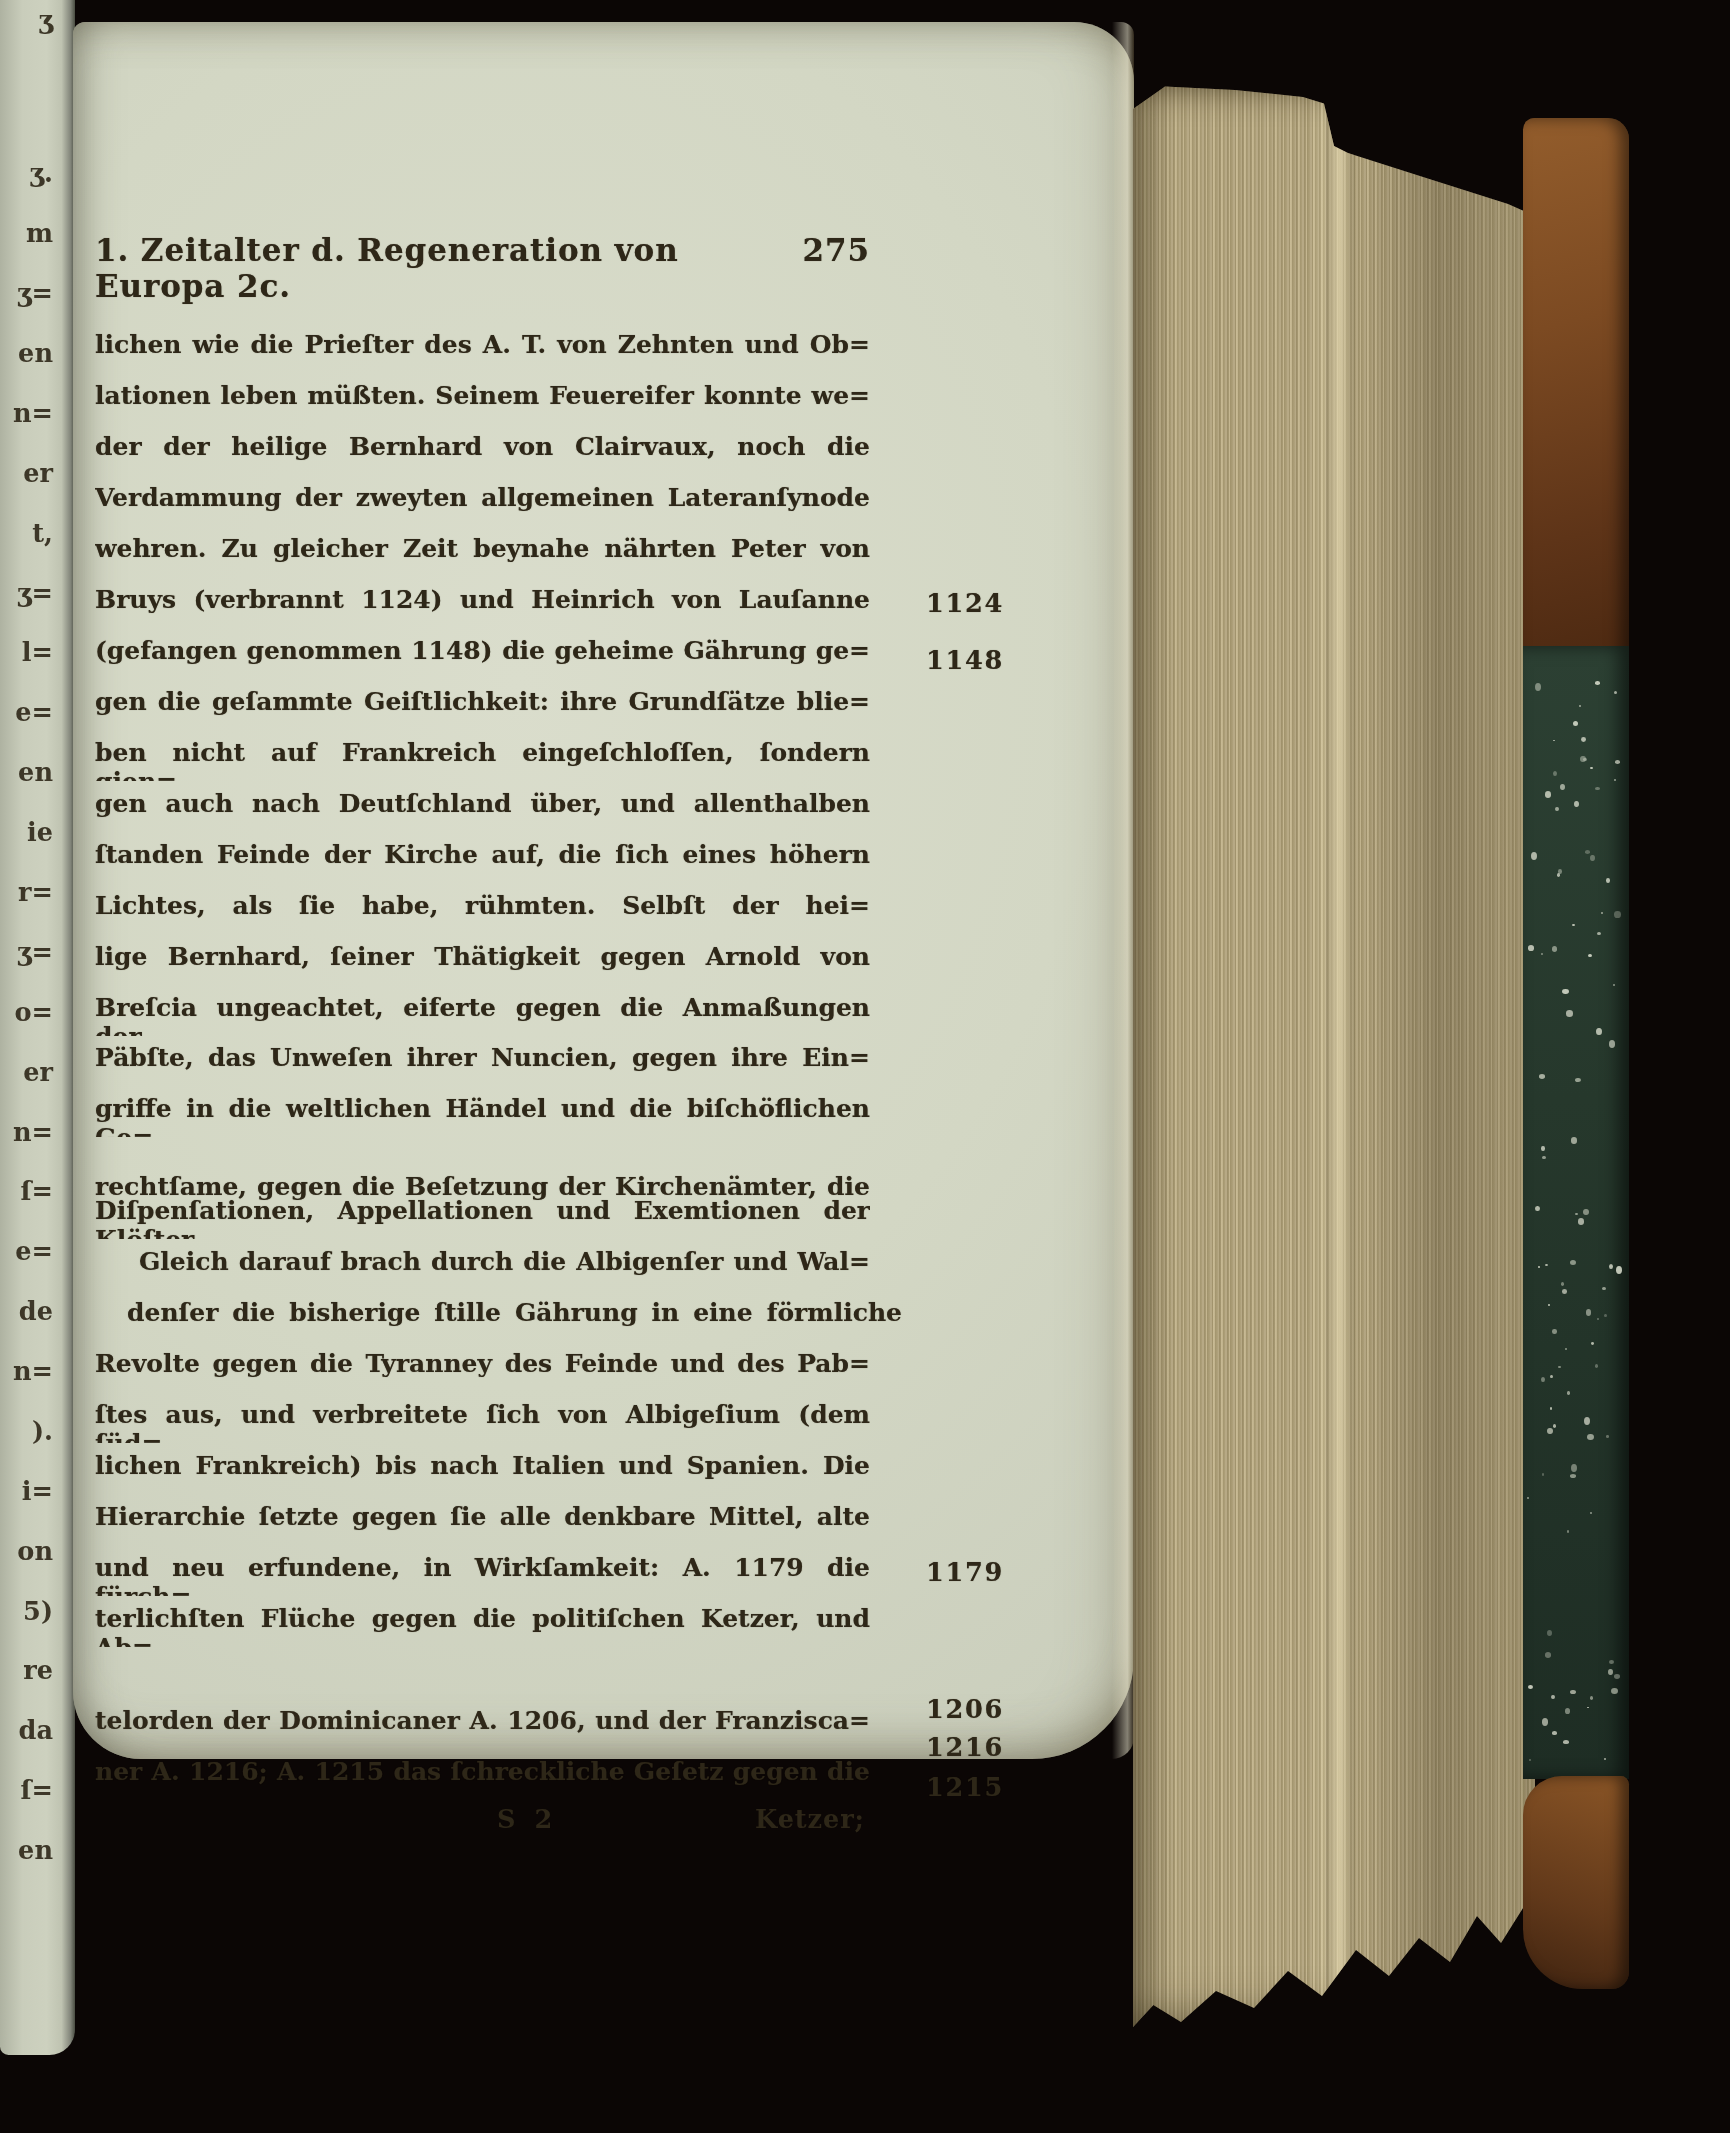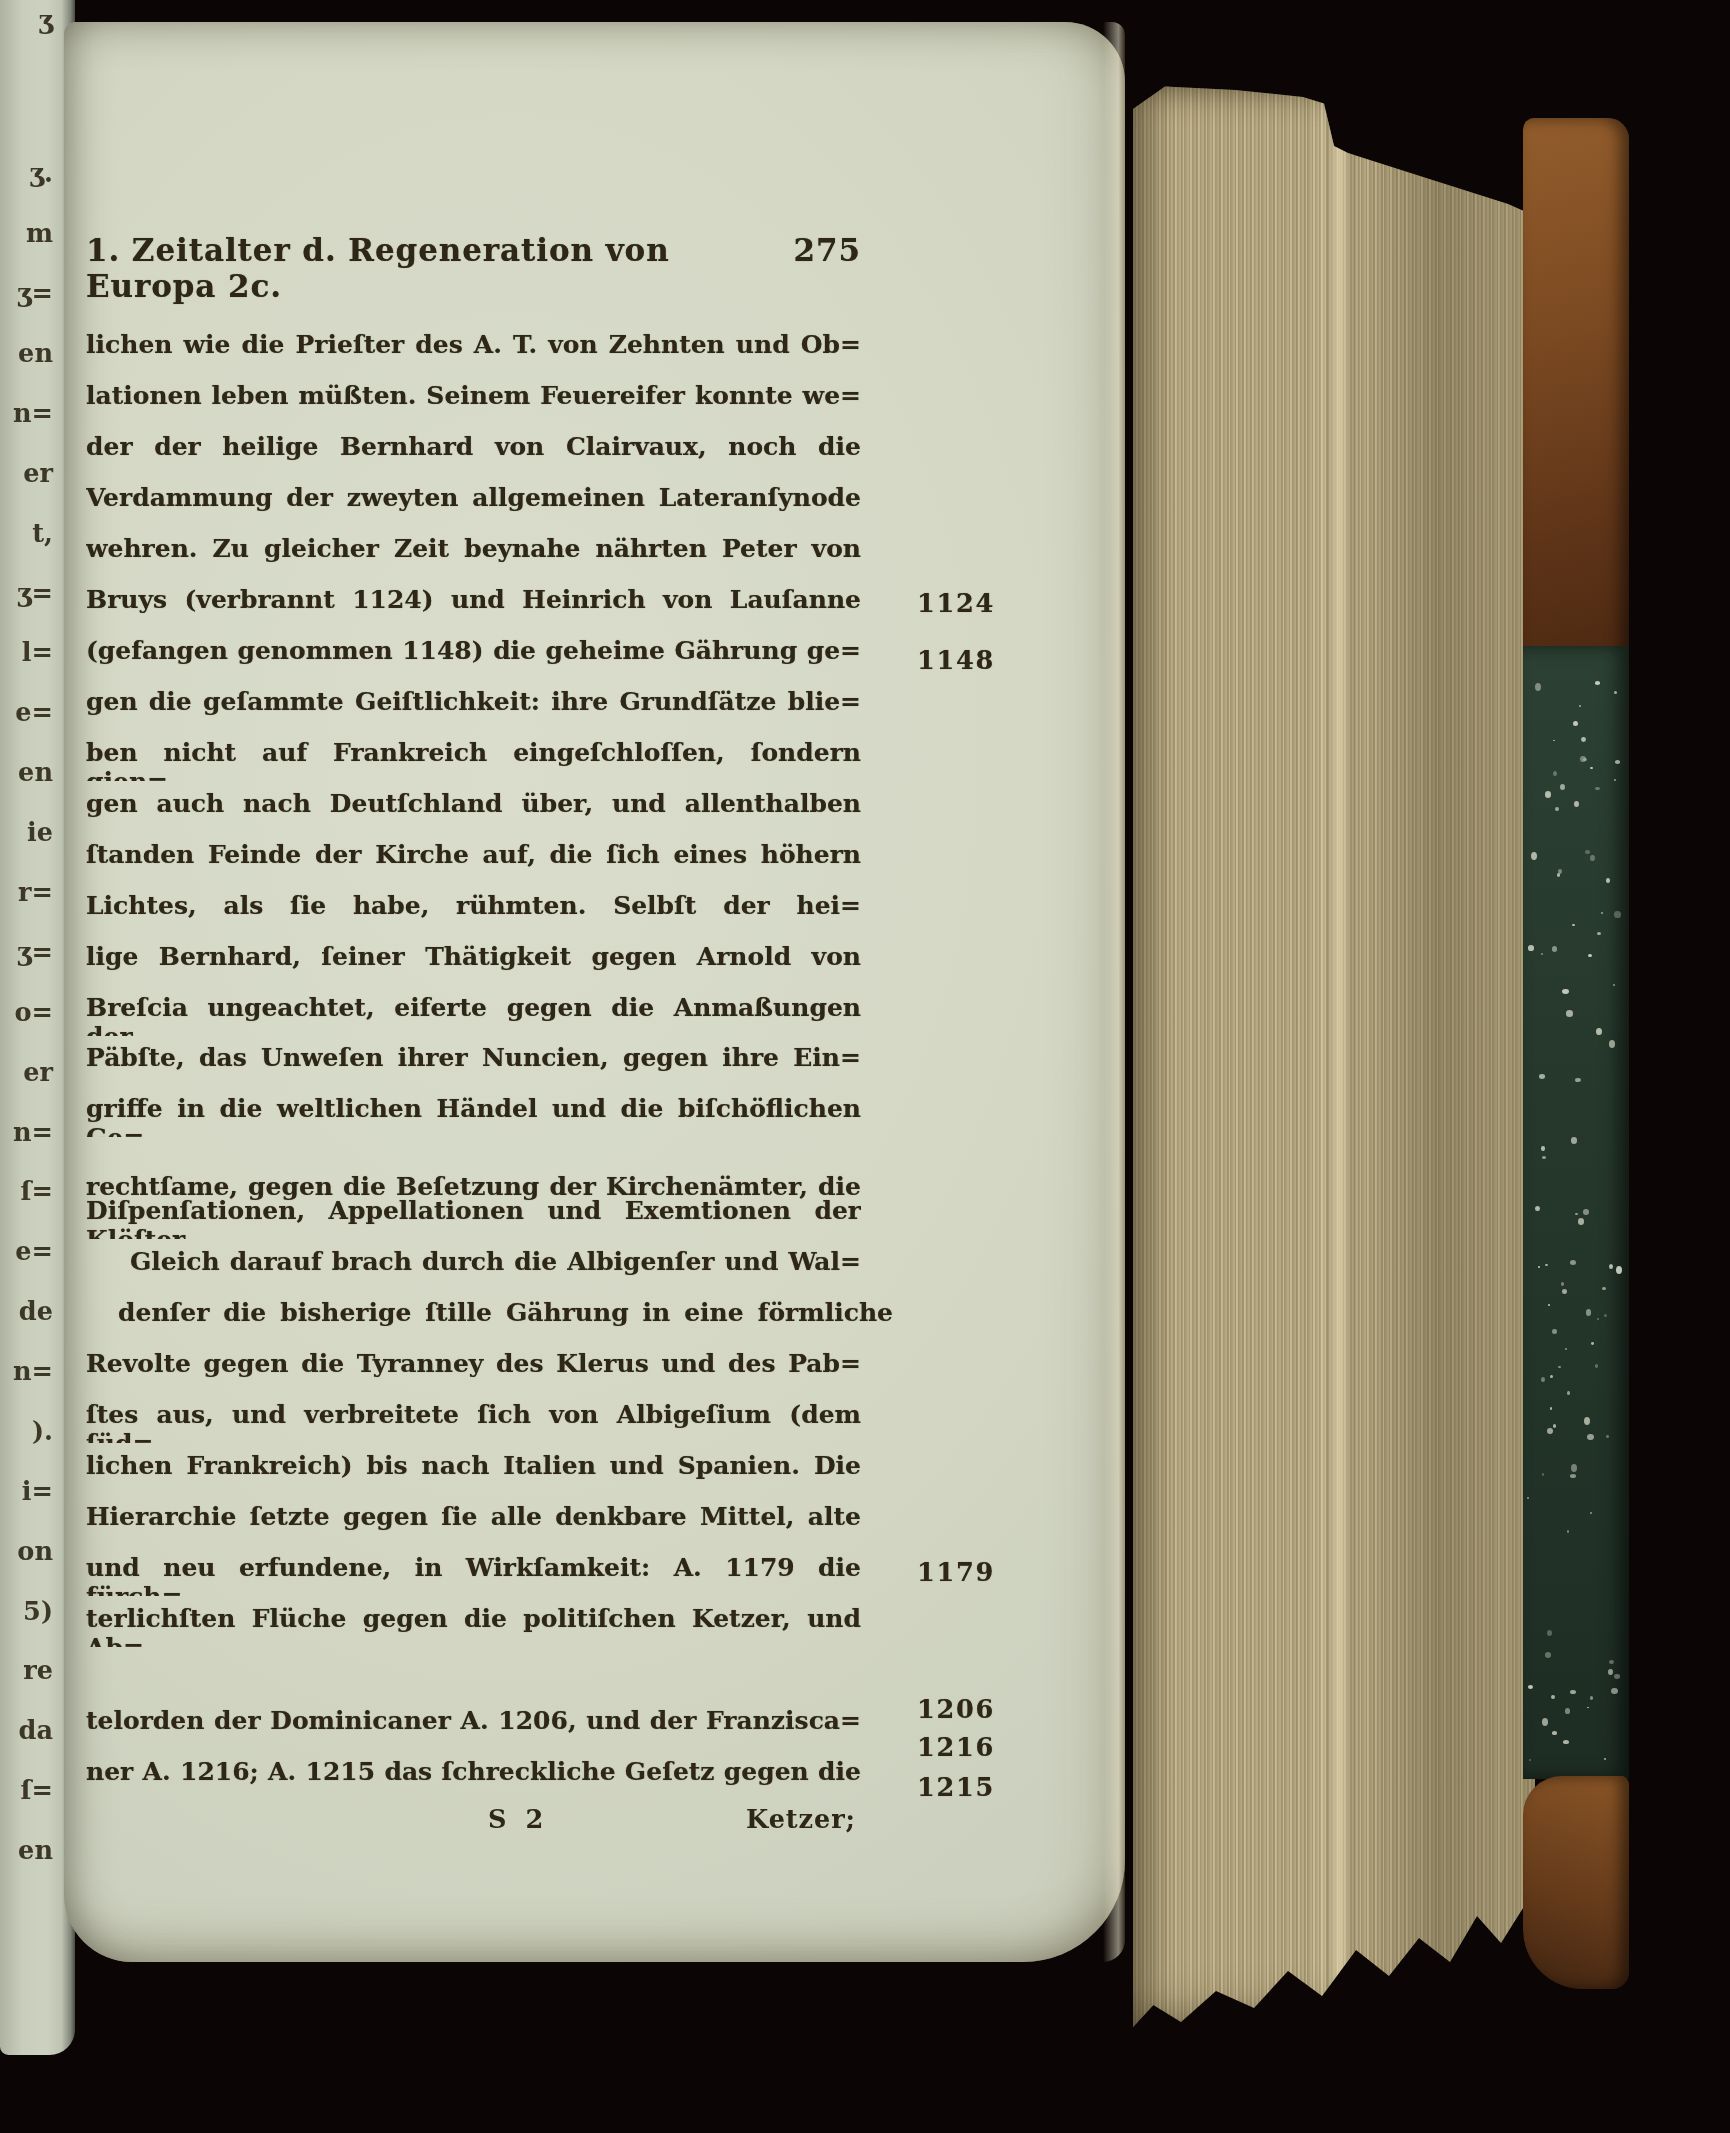--- a/index.html
+++ b/index.html
@@ -11,21 +11,21 @@
          background:var(--bg);font-family:"DejaVu Serif","Liberation Serif",serif;}
 
   
   .prev-page{position:absolute;left:0;top:0;width:75px;height:2055px;
     background:linear-gradient(90deg,#aeb2a1 0%,#c9cdbb 30%,#cdd1bf 62%,#bfc3b1 82%,#82857a 94%,#4a4d42 100%);
     border-radius:0 0 25.6px 8.5px;}
   .prev-page .frag{position:absolute;left:0;width:53px;text-align:right;
     font-weight:bold;font-size:25.6px;color:var(--ink);opacity:.9;}
 
   
-  .page{position:absolute;left:64px;top:22px;width:1061px;height:1940px;
+  .page{position:absolute;left:73px;top:22px;width:1061px;height:1737px;
     background:
       radial-gradient(120% 90% at 42% 38%, #daddcc 0%, var(--paper) 45%, #cbcfbd 78%, #bfc3b1 100%);
     border-radius:12px 60px 102px 68px;
     box-shadow:inset 24px 0 43px -20.4px rgba(70,70,55,.55),
                inset -34px 0 60px -25.6px rgba(110,100,70,.50),
                inset 0 -38px 51px -30px rgba(110,105,80,.45),
                inset 0 25.6px 47px -30px rgba(120,115,90,.45);}
   .page::after{content:"";position:absolute;right:0;top:0;width:22px;height:100%;
     background:linear-gradient(90deg,transparent,rgba(234,230,206,.55) 70%,rgba(120,105,70,.35));
     border-radius:0 60px 102px 0;pointer-events:none;}
@@ -141,21 +141,21 @@
         <div class="line" style="top: 818px;">ſtanden Feinde der Kirche auf, die ſich eines höhern</div>
         <div class="line" style="top: 869px;">Lichtes, als ſie habe, rühmten.  Selbſt der hei=</div>
         <div class="line" style="top: 920px;">lige Bernhard, ſeiner Thätigkeit gegen Arnold von</div>
         <div class="line" style="top: 971px;">Breſcia ungeachtet, eiferte gegen die Anmaßungen der</div>
         <div class="line" style="top: 1021px;">Päbſte, das Unweſen ihrer Nuncien, gegen ihre Ein=</div>
         <div class="line" style="top: 1072px;">griffe in die weltlichen Händel und die biſchöflichen Ge=</div>
         <div class="line" style="top: 1123px; margin-top: 27px;">rechtſame, gegen die Beſetzung der Kirchenämter, die</div>
         <div class="line" style="top: 1174px;">Diſpenſationen, Appellationen und Exemtionen der Klöſter.</div>
         <div class="line indent" style="top: 1225px;">Gleich darauf brach durch die Albigenſer und Wal=</div>
         <div class="line" style="top: 1276px; margin-left: 32px;">denſer die bisherige ſtille Gährung in eine förmliche</div>
-        <div class="line" style="top: 1327px;">Revolte gegen die Tyranney des Klerus und des Pab=</div>
+        <div class="line" style="top: 1327px;">Revolte gegen die Tyranney des Feinde und des Pab=</div>
         <div class="line" style="top: 1378px;">ſtes aus, und verbreitete ſich von Albigeſium (dem ſüd=</div>
         <div class="line" style="top: 1429px;">lichen Frankreich) bis nach Italien und Spanien.  Die</div>
         <div class="line" style="top: 1480px;">Hierarchie ſetzte gegen ſie alle denkbare Mittel, alte</div>
         <div class="line" style="top: 1531px;">und neu erfundene, in Wirkſamkeit: A. 1179 die fürch=</div>
         <div class="line" style="top: 1582px;">terlichſten Flüche gegen die politiſchen Ketzer, und Ab=</div>
         <div class="line" style="top: 1684px;">telorden der Dominicaner A. 1206, und der Franzisca=</div>
         <div class="line" style="top: 1735px;">ner A. 1216; A. 1215 das ſchreckliche Geſetz gegen die</div>
       </div>
 
     <div id="margin-notes">

